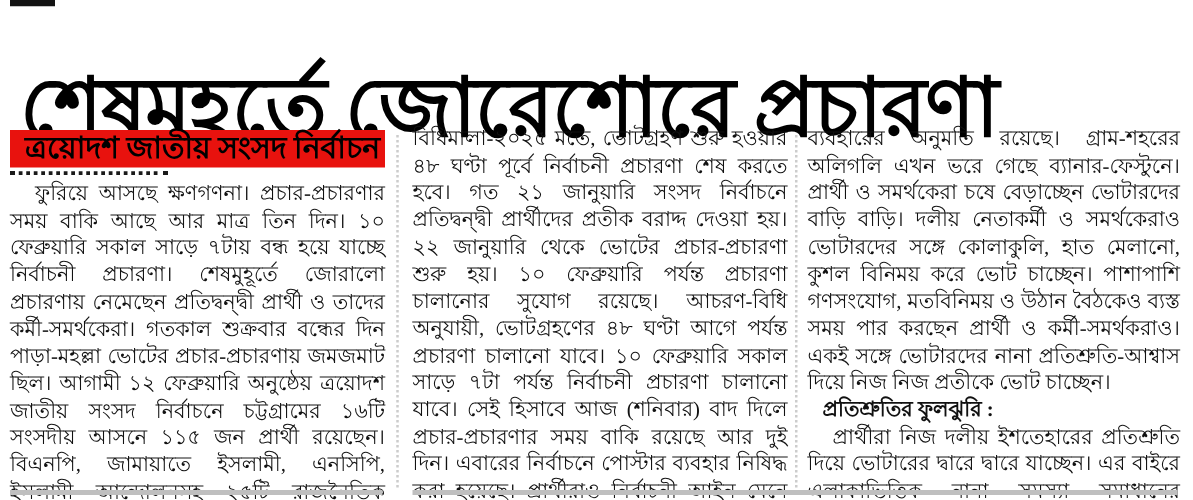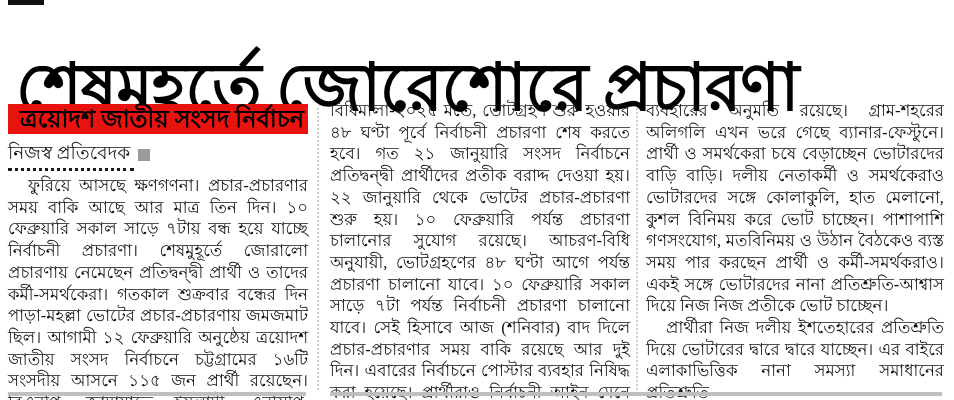--- a/index.html
+++ b/index.html
@@ -63,33 +63,31 @@
 </style>
 </head>
 <body>
 
 <div class="top-mark"></div>
 
 <h1 class="headline">শেষমুহূর্তে জোরেশোরে প্রচারণা</h1>
 
 <div class="col col1">
   <div class="kicker">ত্রয়োদশ জাতীয় সংসদ নির্বাচন</div>
-  <div class="byline-row">
-    <span>নিজস্ব প্রতিবেদক</span><span class="byline-square"></span>
-  </div>
   <div class="dotted-rule"></div>
   <p class="body-text indent">ফুরিয়ে আসছে ক্ষণগণনা। প্রচার-প্রচারণার সময় বাকি আছে আর মাত্র তিন দিন। ১০ ফেব্রুয়ারি সকাল সাড়ে ৭টায় বন্ধ হয়ে যাচ্ছে নির্বাচনী প্রচারণা। শেষমুহূর্তে জোরালো প্রচারণায় নেমেছেন প্রতিদ্বন্দ্বী প্রার্থী ও তাদের কর্মী-সমর্থকেরা। গতকাল শুক্রবার বন্ধের দিন পাড়া-মহল্লা ভোটের প্রচার-প্রচারণায় জমজমাট ছিল। আগামী ১২ ফেব্রুয়ারি অনুষ্ঠেয় ত্রয়োদশ জাতীয় সংসদ নির্বাচনে চট্টগ্রামের ১৬টি সংসদীয় আসনে ১১৫ জন প্রার্থী রয়েছেন। বিএনপি, জামায়াতে ইসলামী, এনসিপি, ইসলামী আন্দোলনসহ ২৫টি রাজনৈতিক দলের প্রার্থী রয়েছে। জাতীয় সংসদ নির্বাচন আচরণ</p>
 </div>
 
 <div class="col col2">
   <p class="body-text">বিধিমালা-২০২৫ মতে, ভোটগ্রহণ শুরু হওয়ার ৪৮ ঘণ্টা পূর্বে নির্বাচনী প্রচারণা শেষ করতে হবে। গত ২১ জানুয়ারি সংসদ নির্বাচনে প্রতিদ্বন্দ্বী প্রার্থীদের প্রতীক বরাদ্দ দেওয়া হয়। ২২ জানুয়ারি থেকে ভোটের প্রচার-প্রচারণা শুরু হয়। ১০ ফেব্রুয়ারি পর্যন্ত প্রচারণা চালানোর সুযোগ রয়েছে। আচরণ-বিধি অনুযায়ী, ভোটগ্রহণের ৪৮ ঘণ্টা আগে পর্যন্ত প্রচারণা চালানো যাবে। ১০ ফেব্রুয়ারি সকাল সাড়ে ৭টা পর্যন্ত নির্বাচনী প্রচারণা চালানো যাবে। সেই হিসাবে আজ (শনিবার) বাদ দিলে প্রচার-প্রচারণার সময় বাকি রয়েছে আর দুই দিন। এবারের নির্বাচনে পোস্টার ব্যবহার নিষিদ্ধ করা হয়েছে। প্রার্থীরাও নির্বাচনী আইন মেনে পোস্টার সাঁটানো থেকে বিরত রয়েছে। পোস্টার না থাকলেও লিফলেট, ব্যানার, ফেস্টুন, ডিজিটাল ব্যানার</p>
 </div>
 
 <div class="col col3">
   <p class="body-text">ব্যবহারের অনুমতি রয়েছে। গ্রাম-শহরের অলিগলি এখন ভরে গেছে ব্যানার-ফেস্টুনে। প্রার্থী ও সমর্থকেরা চষে বেড়াচ্ছেন ভোটারদের বাড়ি বাড়ি। দলীয় নেতাকর্মী ও সমর্থকেরাও ভোটারদের সঙ্গে কোলাকুলি, হাত মেলানো, কুশল বিনিময় করে ভোট চাচ্ছেন। পাশাপাশি গণসংযোগ, মতবিনিময় ও উঠান বৈঠকেও ব্যস্ত সময় পার করছেন প্রার্থী ও কর্মী-সমর্থকরাও। একই সঙ্গে ভোটারদের নানা প্রতিশ্রুতি-আশ্বাস দিয়ে নিজ নিজ প্রতীকে ভোট চাচ্ছেন।</p>
+  <p class="subhead">প্রতিশ্রুতির ফুলঝুরি :</p>
   <p class="body-text indent">প্রার্থীরা নিজ দলীয় ইশতেহারের প্রতিশ্রুতি দিয়ে ভোটারের দ্বারে দ্বারে যাচ্ছেন। এর বাইরে এলাকাভিত্তিক নানা সমস্যা সমাধানের প্রতিশ্রুতি</p>
 
 </div>
 
 <div class="v-sep v-sep1"></div>
 <div class="v-sep v-sep2"></div>
 
 <div class="bottom-bar bottom-bar1"></div>
 <div class="bottom-bar bottom-bar2"></div>
 

